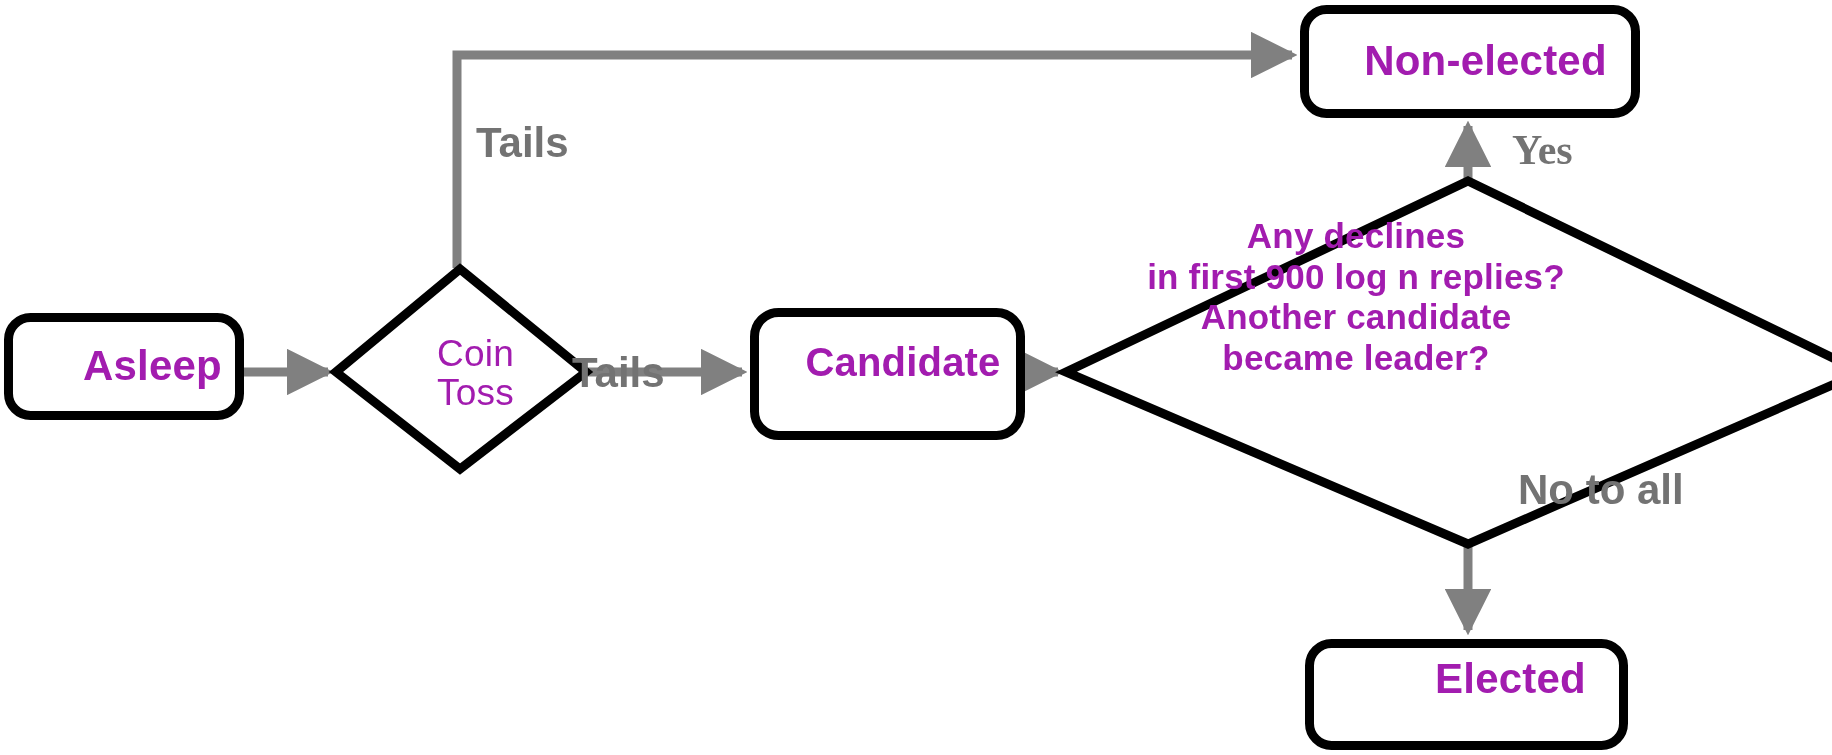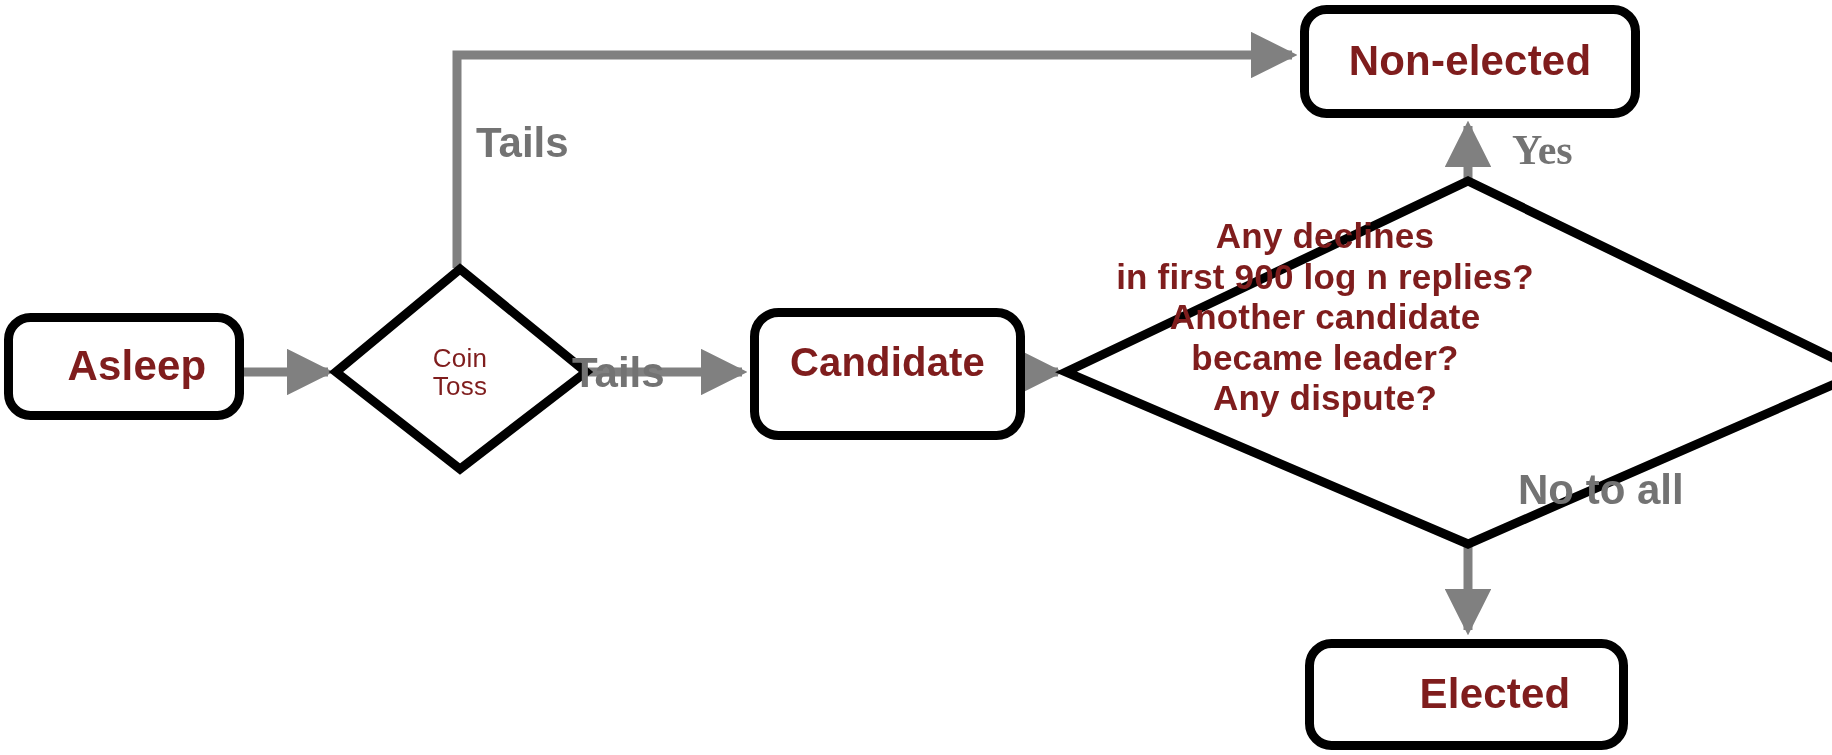--- a/index.html
+++ b/index.html
@@ -26,42 +26,43 @@
   svg.nodes { z-index: 2; }
 
   .node-box {
     position: absolute;
     z-index: 3;
     display: flex;
     align-items: center;
     justify-content: center;
     box-sizing: border-box;
     background: transparent;
-    color: #7f1d1d;
+    color: #a21caf;
     font-weight: bold;
     letter-spacing: 0.2px;
     text-align: center;
     line-height: 1.06;
     pointer-events: auto;
+    padding-left: 31px;
   }
 
   .edge-label {
     position: absolute;
     z-index: 4;
     color: #737373;
     font-weight: bold;
     white-space: nowrap;
     line-height: 1;
   }
 
   #asleep-label   { left: 4px;   top: 313px; width: 266px; height: 107px; font-size: 42px; }
-  #cointoss-label { left: 340px; top: 283px; width: 240px; height: 180px; font-size: 26px; font-weight: normal; }
+  #cointoss-label { left: 340px; top: 283px; width: 240px; height: 180px; font-size: 37px; font-weight: normal; }
   #candidate-label{ left: 750px; top: 308px; width: 275px; height: 108px; font-size: 40px; }
   #nonelected-label { left: 1300px; top: 5px;  width: 340px; height: 113px; font-size: 42px; }
-  #elected-label  { left: 1305px; top: 639px; width: 380px; height: 111px; font-size: 42px; border-radius: 24px; }
+  #elected-label  { left: 1305px; top: 624px; width: 380px; height: 111px; font-size: 42px; border-radius: 24px; }
   #decision-label {
     left: 1110px; top: 216px; width: 720px; height: 220px;
     font-size: 35px; line-height: 1.16; align-items: flex-start; justify-content: flex-start;
   }
   #decision-label .dtext { width: 430px; text-align: center; }
 
   #label-tails   { left: 476px;  top: 122px; font-size: 42px; }
   #label-heads   { left: 572px;  top: 352px; font-size: 42px; }
   #label-yes     { left: 1512px; top: 129px; font-size: 42px; font-family: Liberation Serif, serif; }
   #label-noall   { left: 1518px; top: 469px; font-size: 42px; }
@@ -134,21 +135,20 @@
   <div class="node-box" id="nonelected-label">Non-elected</div>
 
   <div class="node-box" id="elected-label">Elected</div>
 
   <div class="node-box" id="decision-label">
     <div class="dtext">
       <div>Any declines</div>
       <div>in first 900 log n replies?</div>
       <div>Another candidate</div>
       <div>became leader?</div>
-      <div>Any dispute?</div>
     </div>
   </div>
 
   <div class="edge-label" id="label-tails">Tails</div>
   <div class="edge-label" id="label-heads">Tails</div>
   <div class="edge-label" id="label-yes">Yes</div>
   <div class="edge-label" id="label-noall">No to all</div>
 
 </div>
 

